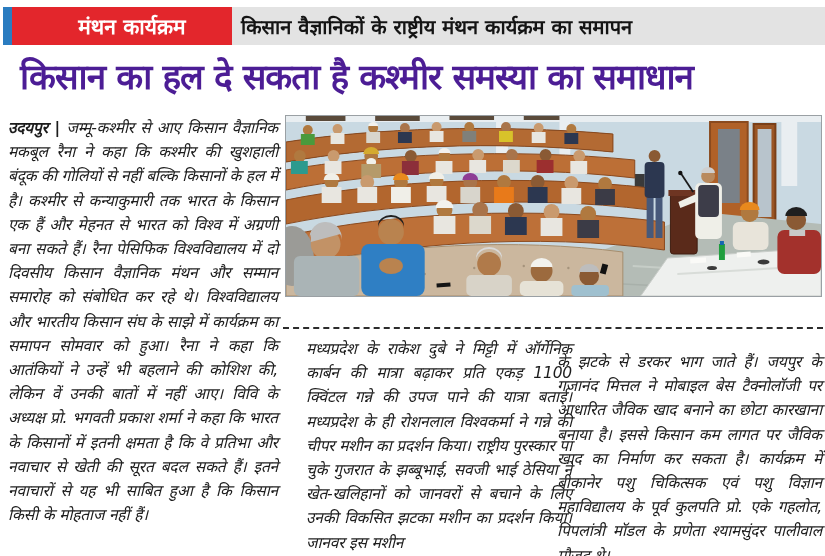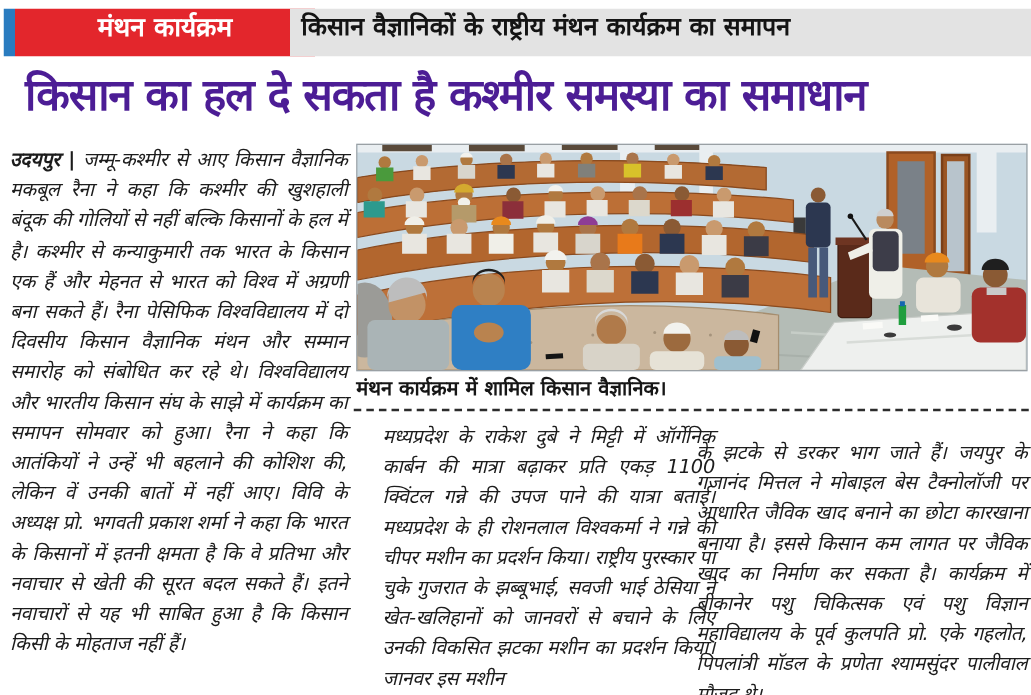--- a/index.html
+++ b/index.html
@@ -2,24 +2,24 @@
 <html><head>
 <meta charset="utf-8">
 <style>
   html,body{margin:0;padding:0;background:#ffffff;}
   body{width:825px;height:556px;overflow:hidden;font-family:"DejaVu Sans","Liberation Sans",sans-serif;}
   .page{position:relative;width:825px;height:556px;background:#fff;}
 
   
   .accent-bar{position:absolute;left:3px;top:7px;width:9px;height:38px;background:#2a7cc0;}
   .kicker{position:absolute;left:12px;top:7px;width:240px;height:38px;background:#e3262c;
-          display:flex;align-items:flex-start;justify-content:center;}
+          display:flex;align-items:center;justify-content:center;}
   .kicker span{color:#fff;font-weight:bold;font-size:21px;}
   .strapline{position:absolute;left:232px;top:7px;width:593px;height:38px;background:#e3e3e3;
-             display:flex;align-items:flex-start;}
+             display:flex;align-items:center;}
   .strapline span{color:#141414;font-weight:bold;font-size:20px;padding-left:9px;}
 
   
   .headline{position:absolute;left:20px;top:49px;width:819px;color:#4c1d95;
             font-weight:bold;font-size:35px;line-height:56px;letter-spacing:-1px;white-space:nowrap;}
 
   
   .bodycol{position:absolute;color:#1c1c1c;font-size:15.5px;line-height:24.2px;
            text-align:justify;letter-spacing:-0.2px;font-style:italic;}
   .col1{left:8px;top:116px;width:270px;}
@@ -323,21 +323,20 @@
       </g>
       <g>
         <circle cx="515" cy="104" r="10" fill="#8a5a34"></circle>
         <path d="M504,100 a11,9 0 0 1 22,0 z" fill="#1f1f1f"></path>
         <rect x="496" y="114" width="44" height="44" rx="7" fill="#a3312c"></rect>
         <rect x="508" y="114" width="16" height="6" fill="#c9c9c9"></rect>
       </g>
     </svg>
   </div>
 
-  <div class="caption">मंथन कार्यक्रम में शामिल किसान वैज्ञानिक।</div>
 
   <div class="divider"></div>
 
   <div class="bodycol col2">मध्यप्रदेश के राकेश दुबे ने मिट्टी में ऑर्गेनिक कार्बन की मात्रा बढ़ाकर प्रति एकड़ 1100 क्विंटल गन्ने की उपज पाने की यात्रा बताई। मध्यप्रदेश के ही रोशनलाल विश्वकर्मा ने गन्ने की चीपर मशीन का प्रदर्शन किया। राष्ट्रीय पुरस्कार पा चुके गुजरात के झब्बूभाई, सवजी भाई ठेसिया ने खेत-खलिहानों को जानवरों से बचाने के लिए उनकी विकसित झटका मशीन का प्रदर्शन किया। जानवर इस मशीन</div>
 
   <div class="bodycol col3">के झटके से डरकर भाग जाते हैं। जयपुर के गजानंद मित्तल ने मोबाइल बेस टैक्नोलॉजी पर आधारित जैविक खाद बनाने का छोटा कारखाना बनाया है। इससे किसान कम लागत पर जैविक खाद का निर्माण कर सकता है। कार्यक्रम में बीकानेर पशु चिकित्सक एवं पशु विज्ञान महाविद्यालय के पूर्व कुलपति प्रो. एके गहलोत, पिपलांत्री मॉडल के प्रणेता श्यामसुंदर पालीवाल मौजूद थे।</div>
 
 </div>
 
 </body></html>

